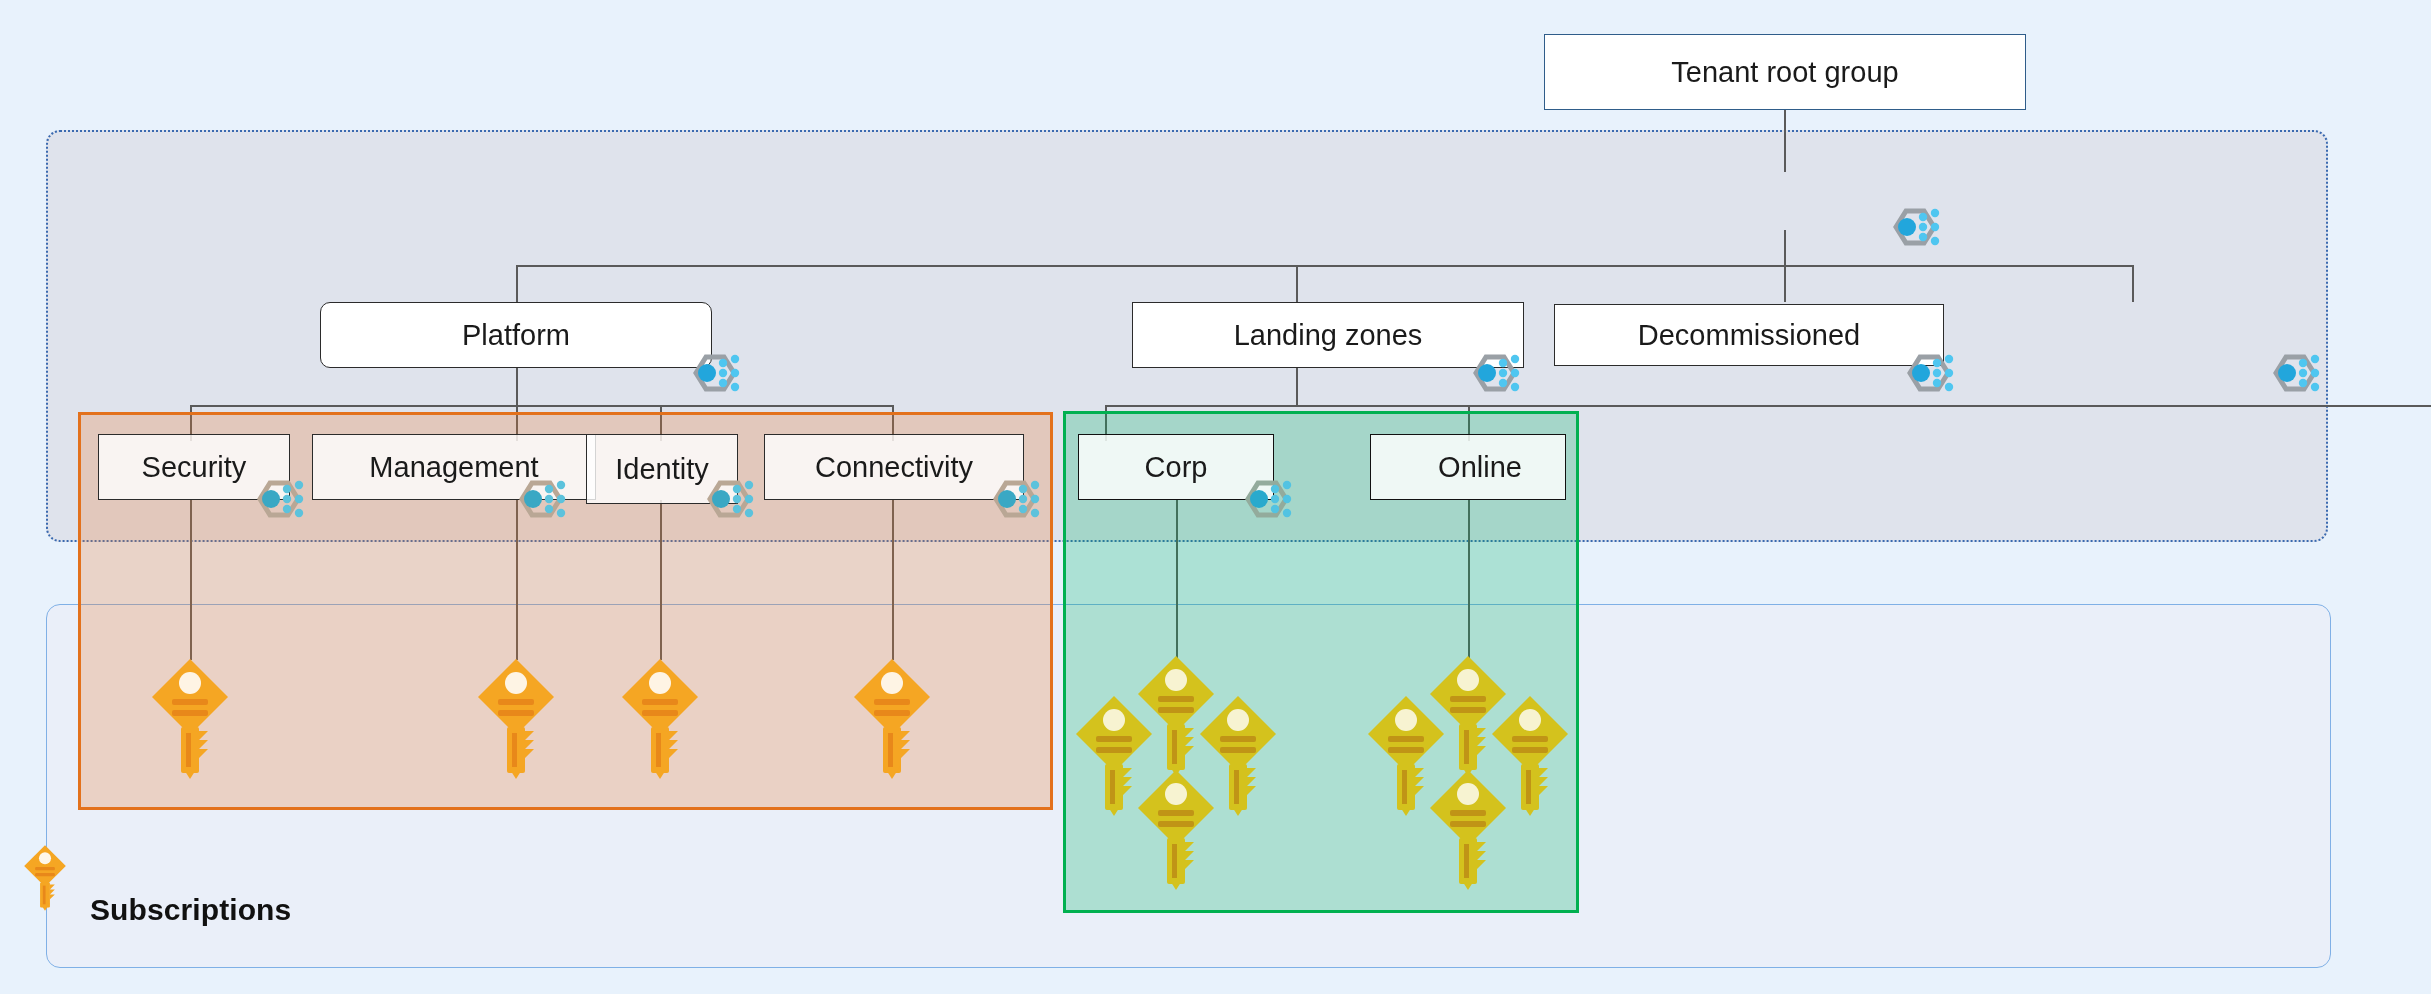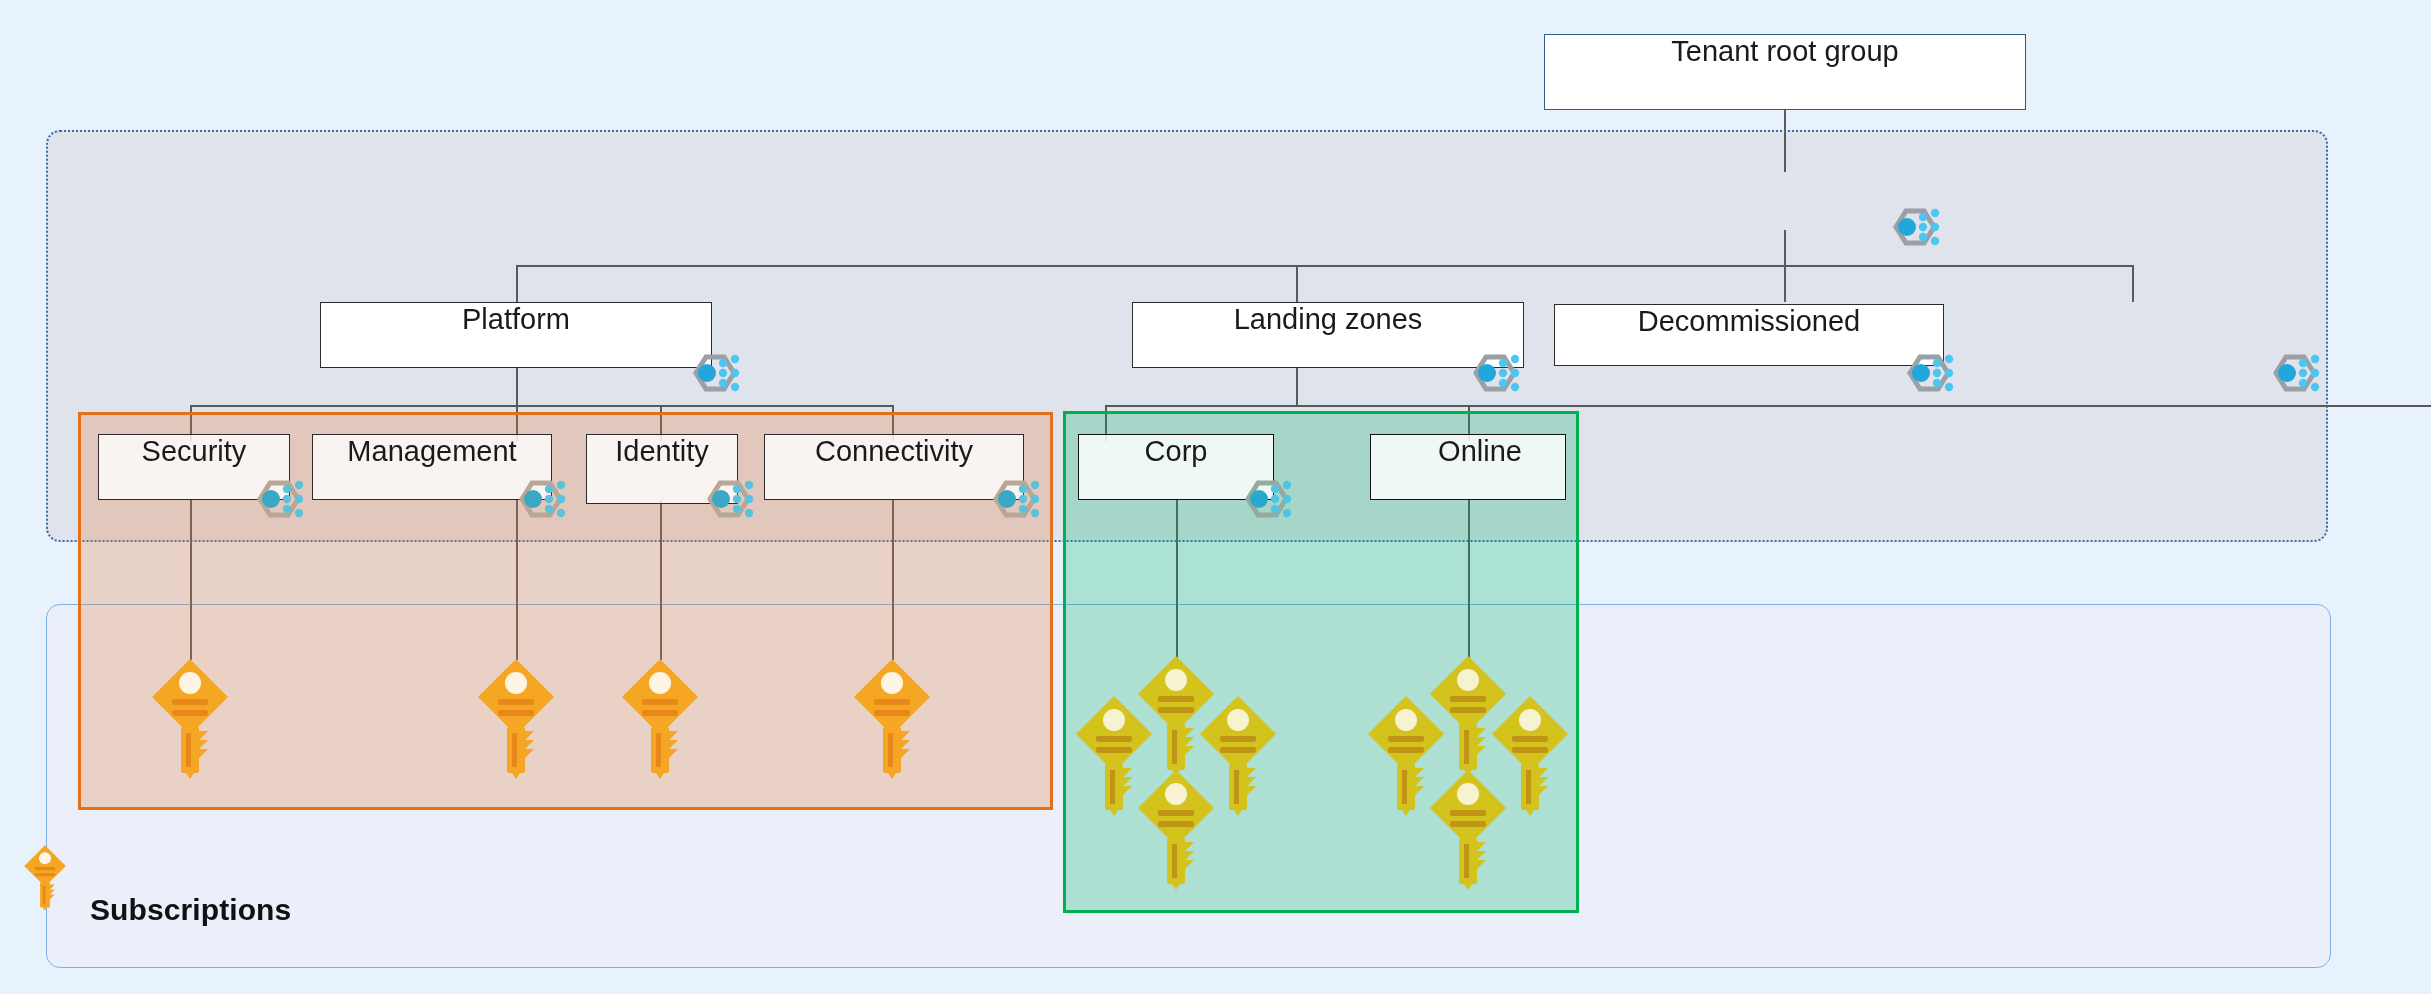--- a/index.html
+++ b/index.html
@@ -50,21 +50,21 @@
   }
 
   
   .ln{position:absolute;background:#5a5a5a;}
   .lnv{width:2px;}
   .lnh{height:2px;}
 
   
   .node{
     position:absolute;box-sizing:border-box;
-    display:flex;justify-content:center;
+    display:flex;align-items:center;justify-content:center;
     background:#ffffff;border:1.6px solid #2b2b2b;
     font-size:29px;color:#1a1a1a;
     white-space:nowrap;
   }
   .node.root{border-color:#2f5d8a;}
   .node.plat{background:rgba(255,255,255,.80);}
   .node.lz{background:rgba(255,255,255,.82);border-color:#111;}
 
   
   .mgicon{position:absolute;width:56px;height:60px;pointer-events:none;}
@@ -274,38 +274,38 @@
     <rect x="24" y="42" width="36" height="6" rx="2" fill="#e8881a"></rect>
     <rect x="24" y="53" width="36" height="6" rx="2" fill="#e8881a"></rect>
     <rect x="38" y="76" width="5" height="34" fill="#e8881a"></rect>
   </svg>
 
   <div class="node root" style="left:1544px;top:34px;width:482px;height:76px;">
     <span>Tenant root group</span>
   </div>
 
 
-  <div class="node" style="left:320px;top:302px;width:392px;height:66px;">
+  <div class="node" style="left:320px;top:302px;width:392px;height:66px;border-radius:10px;">
     <span>Platform</span>
   </div>
 
   <div class="node" style="left:1100px;top:302px;width:392px;height:66px;margin-left:32px;">
     <span>Landing zones</span>
   </div>
 
   <div class="node" style="left:1554px;top:304px;width:390px;height:62px;">
     <span>Decommissioned</span>
   </div>
 
 
   <div class="node plat" style="left:98px;top:434px;width:192px;height:66px;">
     <span>Security</span>
   </div>
 
-  <div class="node plat" style="left:312px;top:434px;width:240px;height:66px;">
+  <div class="node plat" style="left:312px;top:434px;width:284px;height:66px;">
     <span>Management</span>
   </div>
 
   <div class="node plat" style="left:586px;top:434px;width:152px;height:70px;">
     <span>Identity</span>
   </div>
 
   <div class="node plat" style="left:764px;top:434px;width:260px;height:66px;">
     <span>Connectivity</span>
   </div>

